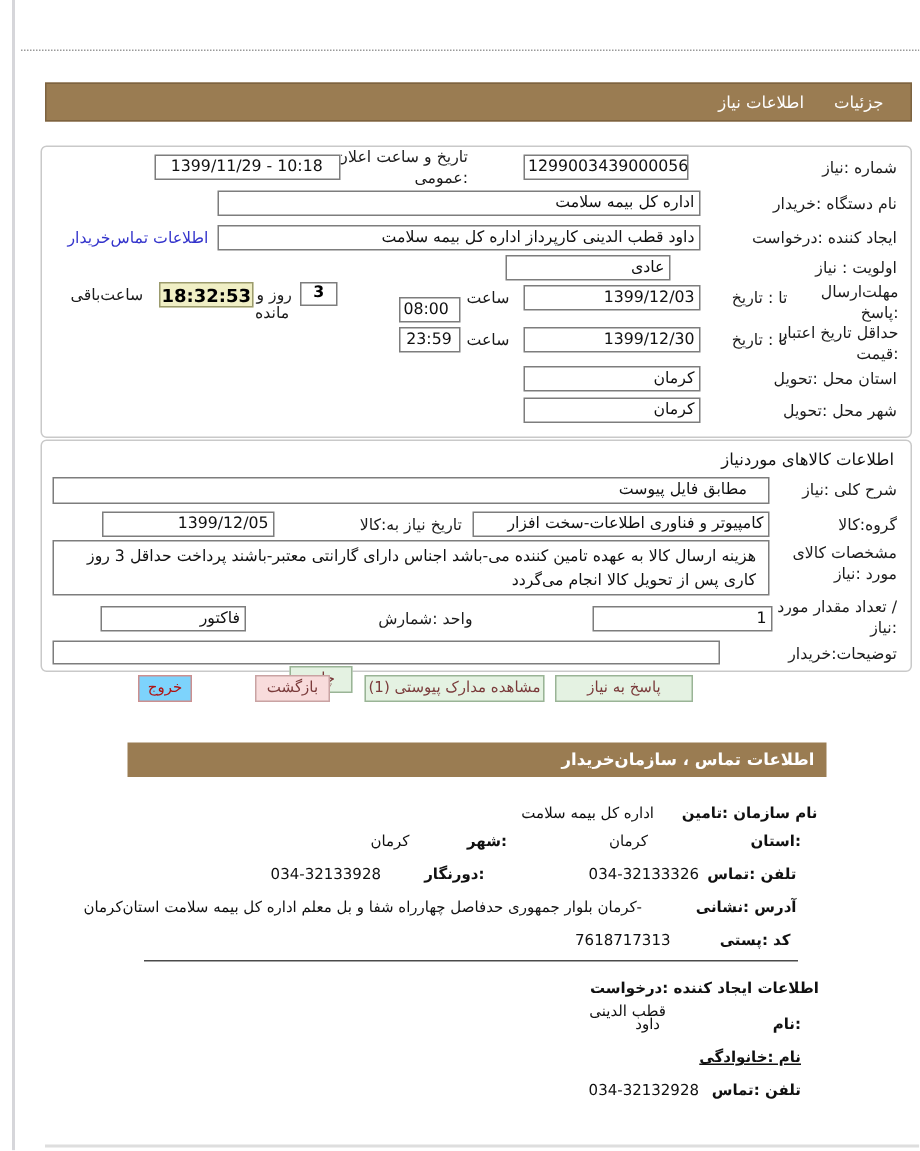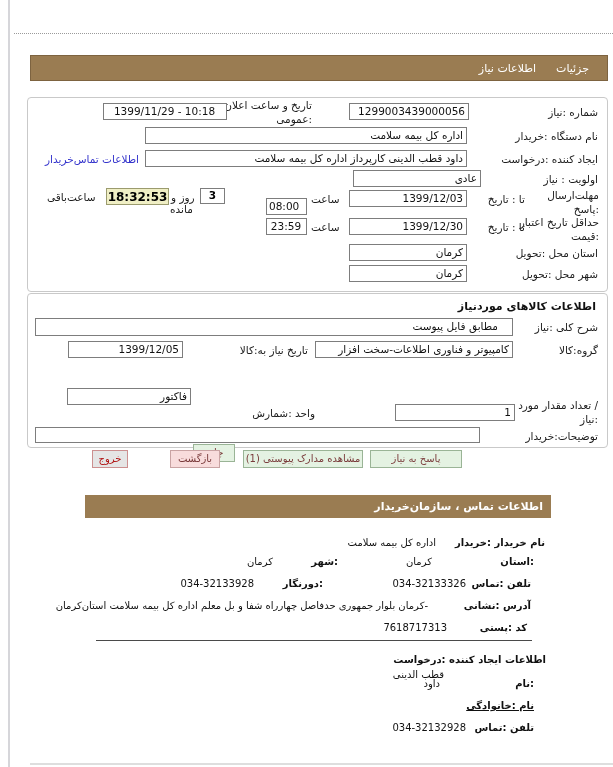--- a/index.html
+++ b/index.html
@@ -27,27 +27,27 @@
          text-align:right; direction:rtl; white-space:nowrap; overflow:hidden; }
   .fld.ltr { direction:ltr; }
   .area { height:auto; white-space:normal; line-height:1.55; padding:2px 8px; }
   .link { position:absolute; color:#3434cc; font-size:10.5px; white-space:nowrap; cursor:pointer; }
   .cdbox { position:absolute; box-sizing:border-box; border:1px solid #7d7d7d; background:#fff;
            font-size:10.5px; font-weight:bold; text-align:center; }
   .cdyellow { position:absolute; box-sizing:border-box; border:1px solid #9b9b6e; background:#f0efc5;
               font-size:12px; font-weight:bold; text-align:center; direction:ltr; }
   .cdtxt { position:absolute; font-size:10.5px; color:#1c1c1c; white-space:nowrap; }
 
-  .heading { position:absolute; font-size:11px; font-weight:bold; color:#111; white-space:nowrap; }
+  .heading { position:absolute; font-size:11px; font-weight:normal; color:#111; white-space:nowrap; }
 
   .btn { position:absolute; box-sizing:border-box; height:18px; border:1px solid;
          font-size:10px; text-align:center; padding-top:2px; cursor:pointer; white-space:nowrap; overflow:hidden; }
   .btn-green { background:#e4f2e2; border-color:#9ab496; color:#7a3b3b; }
   .btn-pink  { background:#f8dcdc; border-color:#c9a3a3; color:#7a3b3b; }
-  .btn-exit  { background:#e5e5e5; border-color:#cc8f8f; color:#b01212; }
+  .btn-exit  { background:#7dd3fc; border-color:#cc8f8f; color:#b01212; }
 
   .bar2 { position:absolute; left:85px; top:495px; width:466px; height:23px;
           background:#9a7c52; color:#fff; font-size:11px; font-weight:bold;
           line-height:23px; text-align:right; padding:0 8px 0 0; box-sizing:border-box; }
 
   .clbl { position:absolute; font-size:10px; font-weight:bold; color:#111; white-space:nowrap; }
   .cval { position:absolute; font-size:10px; color:#111; white-space:nowrap; }
   .num  { direction:ltr; unicode-bidi:isolate; }
   .sep  { position:absolute; left:96px; top:640px; width:436px; border-top:1px solid #4a4a4a; }
 </style>
@@ -59,33 +59,33 @@
   <div class="dotline"></div>
 
   <div class="tabbar">
     <span class="tab">جزئیات</span>
     <span class="tab">اطلاعات نیاز</span>
   </div>
 
   <div class="box" id="box1"></div>
 
   <div class="lbl nowrap" style="right:15px; top:106px;">شماره :نیاز</div>
-  <div class="fld ltr" style="left:349px; top:103px; width:120px;">1299003439000056</div>
+  <div class="fld ltr" style="left:349px; top:103px; width:110px;">1299003439000056</div>
   <div class="lbl" style="left:224px; top:99px; width:88px;">تاریخ و ساعت اعلان :عمومی</div>
   <div class="fld ltr" style="left:103px; top:103px; width:124px; text-align:center;">1399/11/29 - 10:18</div>
 
   <div class="lbl nowrap" style="right:15px; top:130px;">نام دستگاه :خریدار</div>
   <div class="fld" style="left:145px; top:127px; width:322px;">اداره کل بیمه سلامت</div>
 
   <div class="lbl nowrap" style="right:15px; top:153px;">ایجاد کننده :درخواست</div>
   <div class="fld" style="left:145px; top:150px; width:322px;">داود قطب الدینی کارپرداز اداره کل بیمه سلامت</div>
   <div class="link" style="left:45px; top:153px;">اطلاعات تماس‌خریدار</div>
 
   <div class="lbl nowrap" style="right:15px; top:173px;">اولویت : نیاز</div>
-  <div class="fld" style="left:353px; top:170px; width:128px;">عادی</div>
+  <div class="fld" style="left:337px; top:170px; width:110px;">عادی</div>
 
   <div class="lbl" style="right:14px; top:189px; width:68px;">مهلت‌ارسال :پاسخ</div>
   <div class="lbl nowrap" style="right:88px; top:193px;">تا : تاریخ</div>
   <div class="fld ltr" style="left:349px; top:190px; width:118px;">1399/12/03</div>
   <div class="lbl nowrap" style="left:311px; top:193px;">ساعت</div>
   <div class="fld ltr" style="left:266px; top:198px; width:41px; text-align:left;">08:00</div>
 
   <div class="cdbox" style="left:200px; top:188px; width:25px; height:16px;">3</div>
   <div class="cdtxt" style="left:171px; top:191px;">روز و</div>
   <div class="cdyellow" style="left:106px; top:188px; width:63px; height:17px; padding-top:1px;">18:32:53</div>
@@ -109,38 +109,40 @@
   <div class="heading" style="right:17px; top:300px;">اطلاعات کالاهای موردنیاز</div>
 
   <div class="lbl nowrap" style="right:15px; top:321px;">شرح کلی :نیاز</div>
   <div class="fld" style="left:35px; top:318px; width:478px; height:18px; padding-left:14px; padding-right:14px;">مطابق فایل پیوست</div>
 
   <div class="lbl nowrap" style="right:15px; top:344px;">گروه:کالا</div>
   <div class="fld" style="left:315px; top:341px; width:198px;">کامپیوتر و فناوری اطلاعات-سخت افزار</div>
   <div class="lbl nowrap" style="right:305px; top:344px;">تاریخ نیاز به:کالا</div>
   <div class="fld ltr" style="left:68px; top:341px; width:115px;">1399/12/05</div>
 
+  <div class="lbl" style="right:15px; top:363px; width:80px;">مشخصات کالای مورد :نیاز</div>
+  <div class="fld area" style="left:35px; top:360px; width:478px; height:37px;">هزینه ارسال کالا به عهده تامین کننده می-باشد اجناس دارای گارانتی معتبر-باشند پرداخت حداقل 3 روز کاری پس از تحویل کالا انجام می‌گردد</div>
 
   <div class="lbl" style="right:15px; top:399px; width:95px;">/ تعداد مقدار مورد :نیاز</div>
   <div class="fld" style="left:395px; top:404px; width:120px;">1</div>
   <div class="lbl nowrap" style="right:298px; top:407px;">واحد :شمارش</div>
-  <div class="fld" style="left:67px; top:388px; width:124px;padding-left:42px;">فاکتور</div>
+  <div class="fld" style="left:67px; top:404px; width:97px;padding-left:42px;">فاکتور</div>
 
   <div class="lbl nowrap" style="right:15px; top:430px;">توضیحات:خریدار</div>
   <div class="fld" style="left:35px; top:427px; width:445px; height:16px;"></div>
 
   <div class="btn btn-green" style="left:370px; top:450px; width:92px;">پاسخ به نیاز</div>
   <div class="btn btn-green" style="left:243px; top:450px; width:120px;">مشاهده مدارک پیوستی (1)</div>
   <div class="btn btn-green" style="left:193px; top:444px; width:42px;">چاپ</div>
   <div class="btn btn-pink" style="left:135px; top:450px; width:50px;margin-left:35px;">بازگشت</div>
   <div class="btn btn-exit" style="left:92px; top:450px; width:36px;">خروج</div>
 
   <div class="bar2">اطلاعات  تماس ، سازمان‌خریدار</div>
 
-  <div class="clbl" style="right:68px; top:537px;">نام خریدار :خریدار</div>
+  <div class="clbl" style="right:68px; top:537px;">نام سازمان :تامین</div>
   <div class="cval" style="right:177px; top:537px;">اداره کل بیمه سلامت</div>
 
   <div class="clbl" style="right:79px; top:556px;">:استان</div>
   <div class="cval" style="right:181px; top:556px;">کرمان</div>
   <div class="clbl" style="right:275px; top:556px;">:شهر</div>
   <div class="cval" style="right:340px; top:556px;">کرمان</div>
 
   <div class="clbl" style="right:82px; top:578px;">تلفن :تماس</div>
   <div class="cval num" style="right:147px; top:578px;">034-32133326</div>
   <div class="clbl" style="right:290px; top:578px;">:دورنگار</div>

